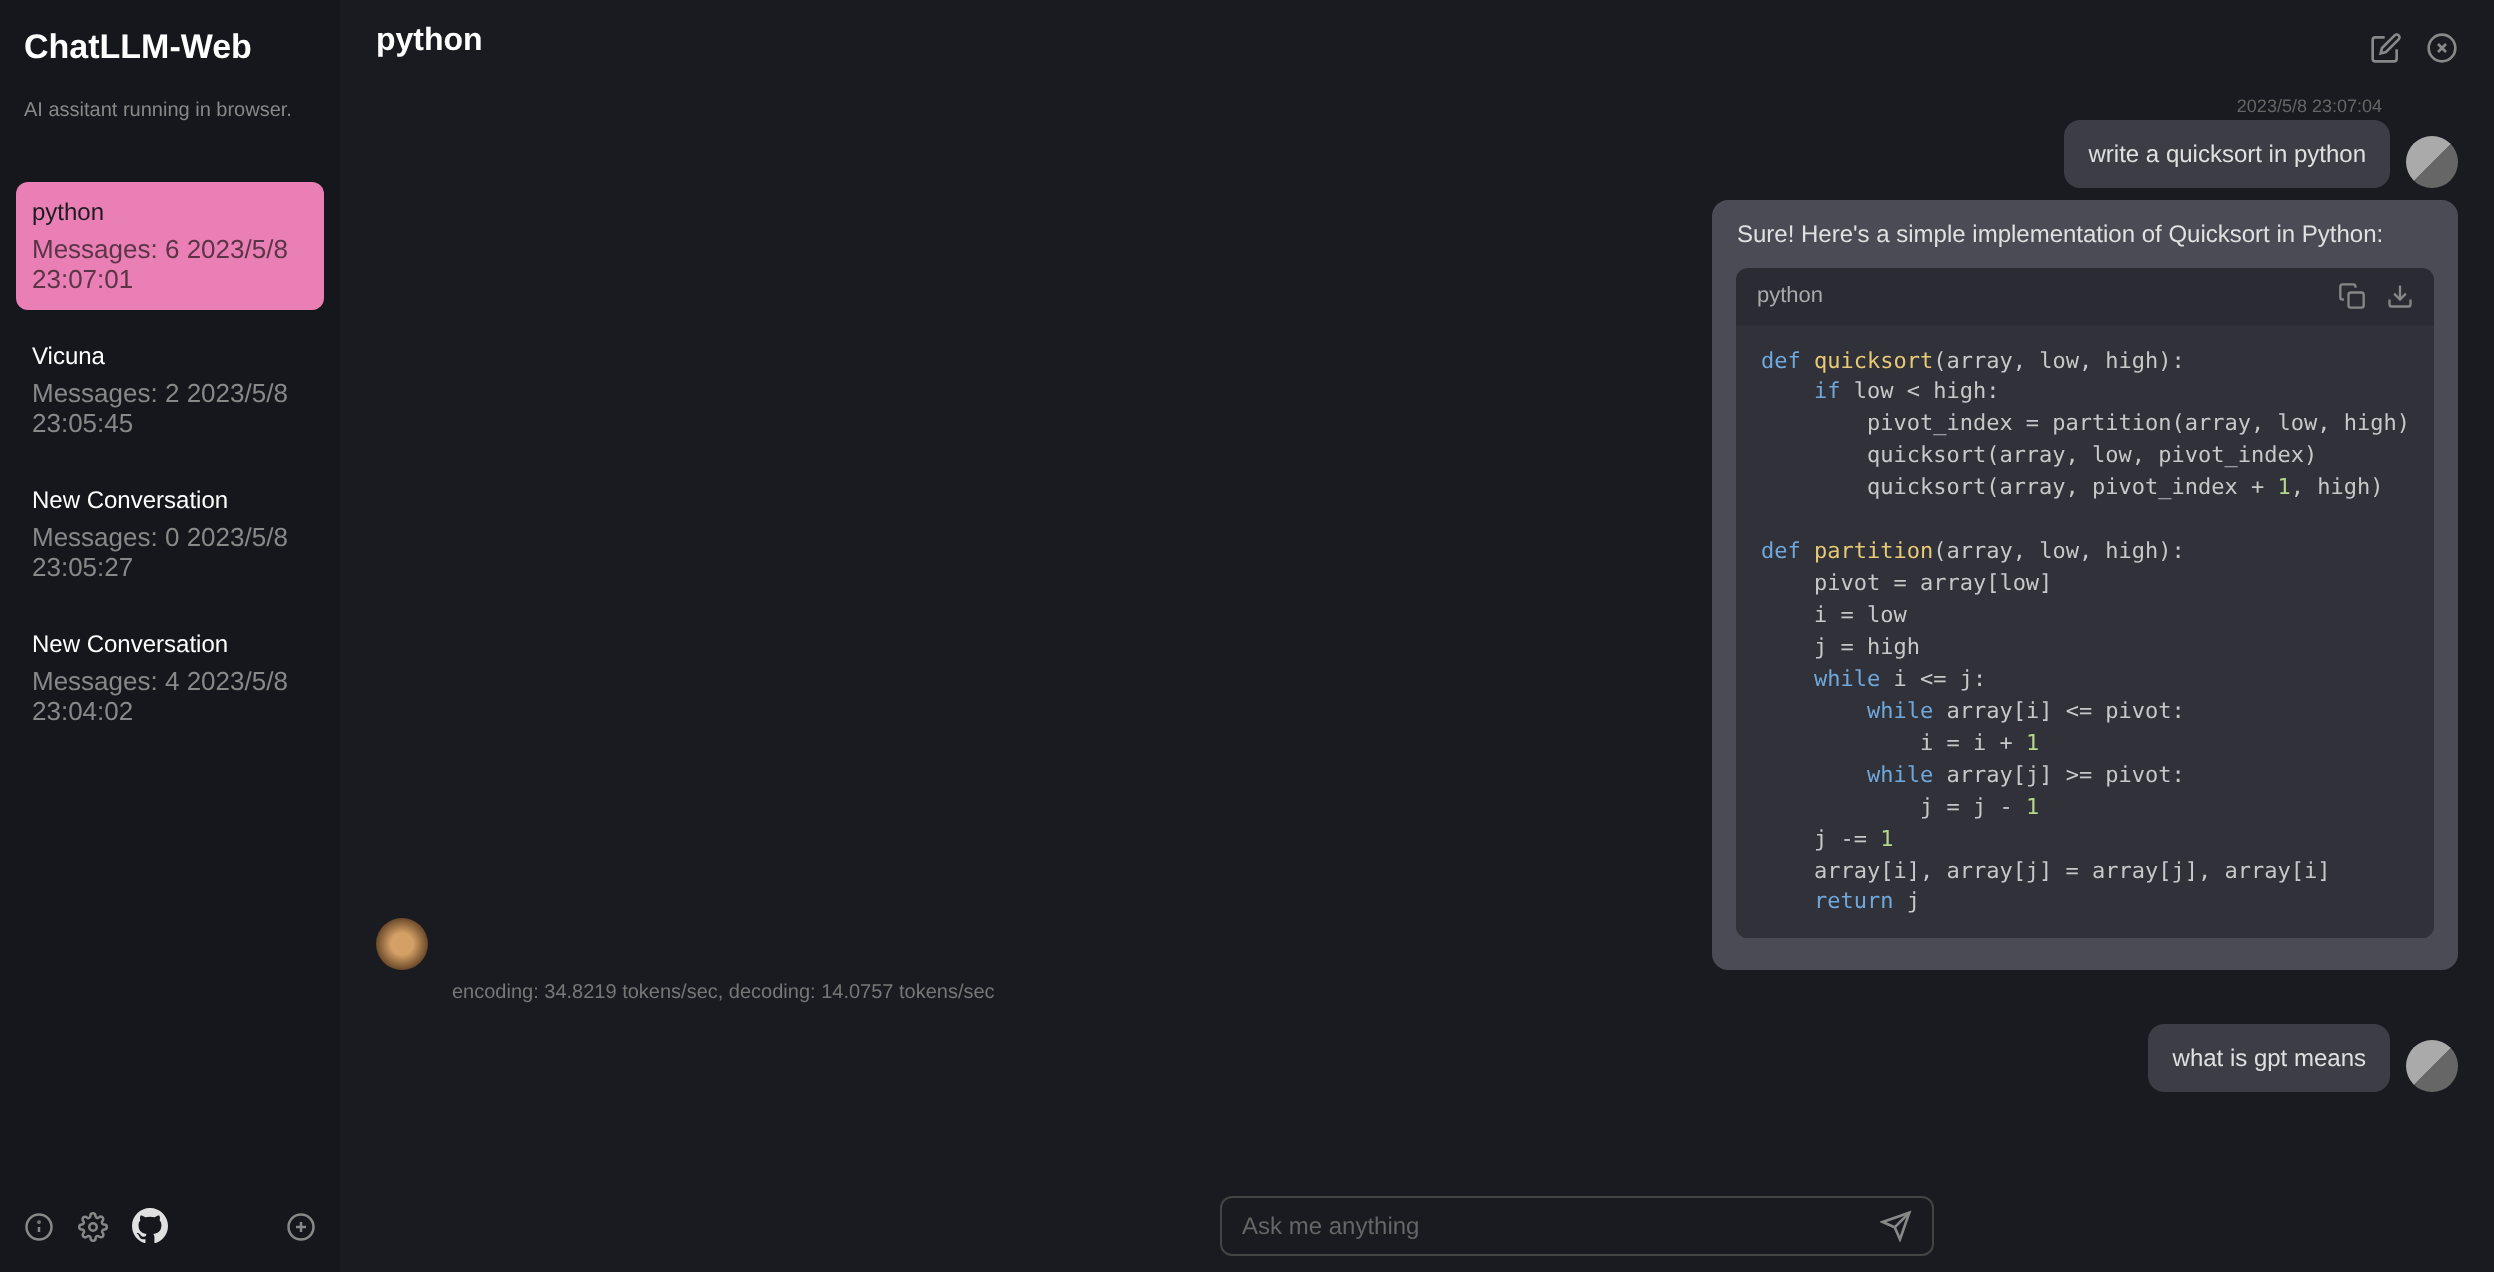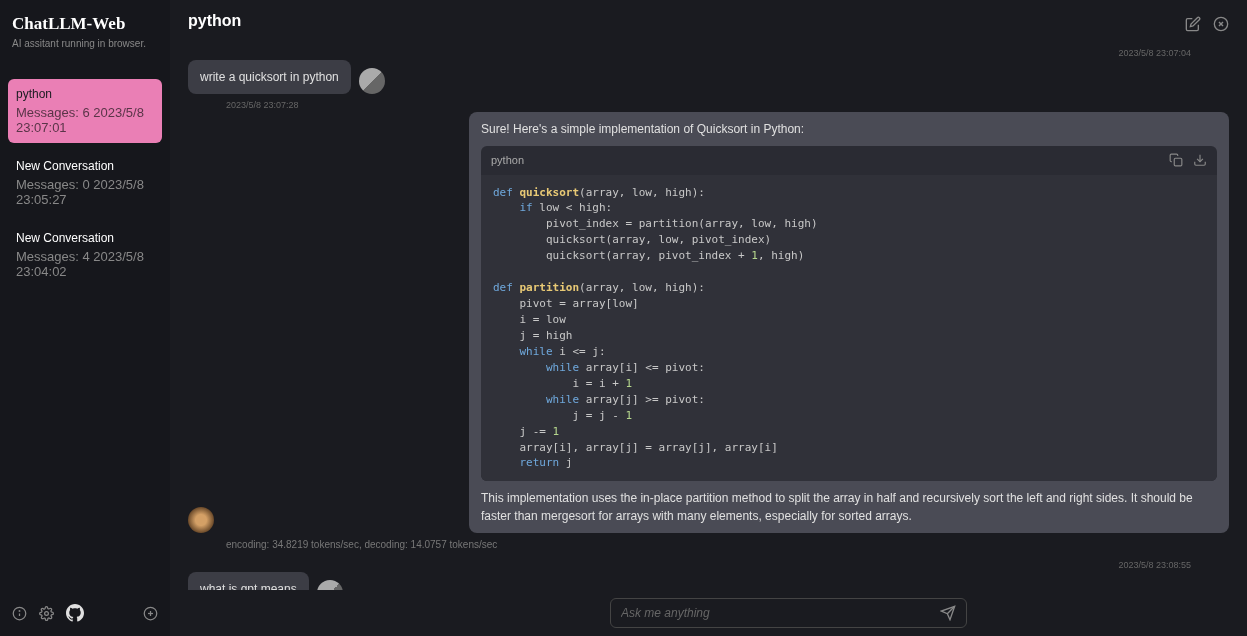--- a/index.html
+++ b/index.html
@@ -1,76 +1,80 @@
 <!DOCTYPE html>
 <html><head>
 <meta charset="utf-8">
 <style>
 * { box-sizing: border-box; margin: 0; padding: 0; }
 body { font-family: -apple-system, BlinkMacSystemFont, "Segoe UI", Arial, sans-serif; background: #1a1b20; color: #e0e0e0; height: 636px; width: 1247px; overflow: hidden; display: flex; }
 .sidebar { width: 170px; background: #16171c; display: flex; flex-direction: column; padding: 14px 8px 8px 8px; }
-.brand { font-weight: 700; font-size: 17px; color: #fff; margin-bottom: 4px; padding-left: 4px; font-family: Liberation Serif, serif; }
+.brand { font-weight: 700; font-size: 17px; color: #fff; margin-bottom: 16px; padding-left: 4px; }
 .tagline { font-size: 10px; color: #888; margin-bottom: 30px; padding-left: 4px; }
 .conv { padding: 8px 8px; border-radius: 6px; margin-bottom: 8px; cursor: pointer; }
 .conv.active { background: #ea7fb5; }
 .conv-title { font-size: 12px; color: #fff; margin-bottom: 4px; }
 .conv.active .conv-title { color: #1a1b20; }
 .conv-meta { font-size: 13px; color: #888; }
 .conv.active .conv-meta { color: #5a3548; }
 .sidebar-footer { margin-top: auto; display: flex; align-items: center; gap: 12px; padding: 6px 4px; }
 .sidebar-footer .spacer { flex: 1; }
 .icon-btn { color: #888; cursor: pointer; display: inline-flex; }
 .main { flex: 1; display: flex; flex-direction: column; position: relative; }
 .topbar { display: flex; align-items: flex-start; padding: 12px 18px 10px 18px; }
 .topbar-left { flex: 1; }
 .chat-title { font-weight: 600; font-size: 16px; color: #fff; margin-bottom: 2px; }
 .chat-sub { font-size: 10px; color: #7a7a82; }
 .topbar-icons { display: flex; gap: 12px; margin-top: 4px; }
 .chat-area { flex: 1; overflow-y: auto; padding: 6px 18px 70px 18px; }
 .row { display: flex; margin-bottom: 6px; }
-.row.user { }
+.row.user { justify-content: flex-end; }
 .row.bot { justify-content: space-between; }
 .ts-row { display: flex; margin-bottom: 2px; }
 .ts-row.user { justify-content: flex-end; padding-right: 38px; }
 .ts-row.bot { justify-content: flex-start; padding-left: 38px; }
 .ts { font-size: 9px; color: #666; }
 .avatar { width: 26px; height: 26px; border-radius: 50%; background: #444; flex-shrink: 0; align-self: flex-end; }
 .avatar.bot { background: radial-gradient(circle, #d4a066 30%, #6b4a2a 70%); }
 .avatar.user { background: linear-gradient(135deg, #aaa 50%, #666 50%); }
 .bubble { padding: 8px 12px; border-radius: 8px; font-size: 12px; line-height: 1.5; max-width: 760px; }
 .row.user .bubble { background: #3c3d45; color: #e0e0e0; margin-right: 8px; }
 .row.bot .bubble { background: #4a4b55; color: #e0e0e0; margin-left: 8px; }
 .bubble p { margin: 0 0 8px 0; }
 .bubble p:last-child { margin-bottom: 0; }
 .code-block { background: #2a2b33; border-radius: 6px; margin: 8px 0; overflow: hidden; }
 .code-head { display: flex; align-items: center; padding: 6px 10px; font-size: 11px; color: #aaa; }
 .code-head .lang { flex: 1; }
 .code-head .icon-btn { margin-left: 10px; }
 pre { padding: 10px 12px; font-family: "Consolas", "Monaco", monospace; font-size: 11px; line-height: 1.45; color: #c8c8c8; white-space: pre; overflow-x: auto; background: #303139; }
 .kw { color: #6fa8dc; }
-.fn { color: #e8c975; font-weight: bold; }
+.fn { color: #e8c975; }
 .num { color: #b5d68d; }
 .perf { font-size: 10px; color: #777; padding-left: 38px; margin-top: 4px; margin-bottom: 10px; }
 .input-bar { position: absolute; bottom: 0; left: 0; right: 0; padding: 8px 280px 8px 440px; background: #1a1b20; display: flex; align-items: center; }
 .input-wrap { flex: 1; display: flex; align-items: center; border: 1px solid #444; border-radius: 6px; padding: 6px 10px; background: #1a1b20; }
-.input-wrap input { flex: 1; background: transparent; border: none; outline: none; color: #ef4444; font-size: 12px; font-style: italic; }
+.input-wrap input { flex: 1; background: transparent; border: none; outline: none; color: #ef4444; font-size: 12px; }
 .input-wrap input::placeholder { color: #666; }
 .send { margin-left: 10px; color: #888; cursor: pointer; }
 svg { display: block; }
 </style>
 </head>
 <body>
 
 <div class="sidebar">
   <div class="brand">ChatLLM-Web</div>
   <div class="tagline">AI assitant running in browser.</div>
 
   <div class="conv active">
     <div class="conv-title">python</div>
     <div class="conv-meta">Messages: 6  2023/5/8 23:07:01</div>
+  </div>
+  <div class="conv">
+    <div class="conv-title">Vicuna</div>
+    <div class="conv-meta">Messages: 2  2023/5/8 23:05:45</div>
   </div>
   <div class="conv">
     <div class="conv-title">New Conversation</div>
     <div class="conv-meta">Messages: 0  2023/5/8 23:05:27</div>
   </div>
   <div class="conv">
     <div class="conv-title">New Conversation</div>
     <div class="conv-meta">Messages: 4  2023/5/8 23:04:02</div>
   </div>
 
@@ -129,23 +133,20 @@
   <div class="chat-area">
 
     <div class="ts-row user">
         <span class="ts">2023/5/8 23:07:04</span>
       </div>
     <div class="row user">
       <div class="bubble">write a quicksort in python</div>
       <div class="avatar user"></div>
     </div>
 
-    <div class="ts-row bot">
-        <span class="ts">2023/5/8 23:07:28</span>
-      </div>
     <div class="row bot">
       <div class="avatar bot"></div>
       <div class="bubble">
         <p>Sure! Here's a simple implementation of Quicksort in Python:</p>
         <div class="code-block">
           <div class="code-head">
             <span class="lang">python</span>
             <span class="icon-btn">
               <svg width="14" height="14" viewBox="0 0 24 24" fill="none" stroke="currentColor" stroke-width="2">
                   <rect x="9" y="9" width="13" height="13" rx="2"></rect>
@@ -172,28 +173,24 @@
     j = high
     <span class="kw">while</span> i &lt;= j:
         <span class="kw">while</span> array[i] &lt;= pivot:
             i = i + <span class="num">1</span>
         <span class="kw">while</span> array[j] &gt;= pivot:
             j = j - <span class="num">1</span>
     j -= <span class="num">1</span>
     array[i], array[j] = array[j], array[i]
     <span class="kw">return</span> j</pre>
         </div>
-        <p>This implementation uses the in-place partition method to split the array in half and recursively sort the left and right sides. It should be faster than mergesort for arrays with many elements, especially for sorted arrays.</p>
       </div>
     </div>
     <div class="perf">encoding: 34.8219 tokens/sec, decoding: 14.0757 tokens/sec</div>
 
-    <div class="ts-row user">
-        <span class="ts">2023/5/8 23:08:55</span>
-      </div>
     <div class="row user">
       <div class="bubble">what is gpt means</div>
       <div class="avatar user"></div>
     </div>
 
   </div>
 
   <div class="input-bar">
     <div class="input-wrap">
       <input type="text" placeholder="Ask me anything" style="">

